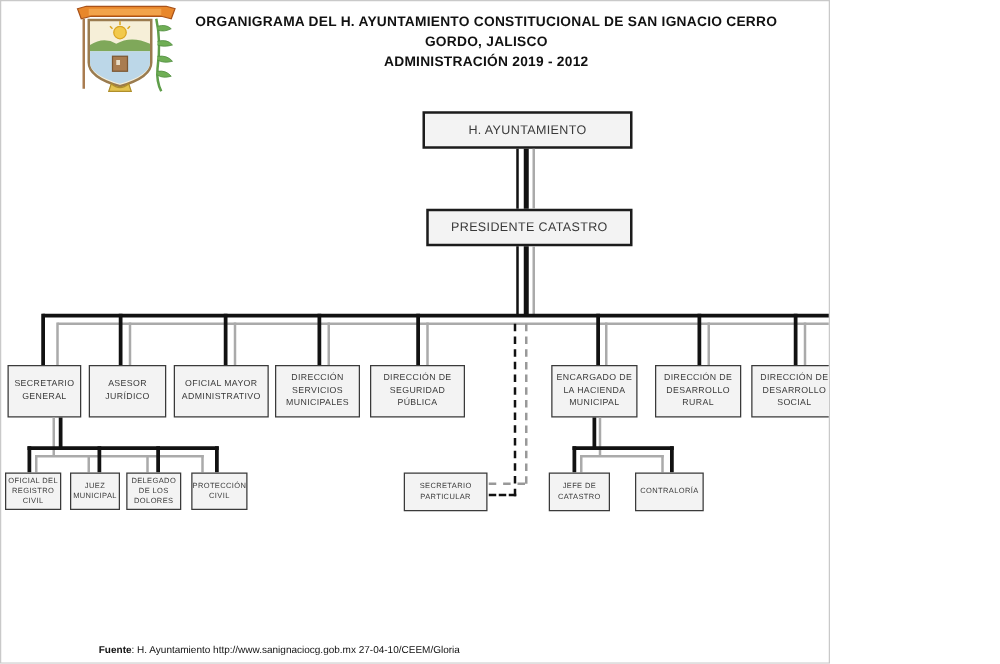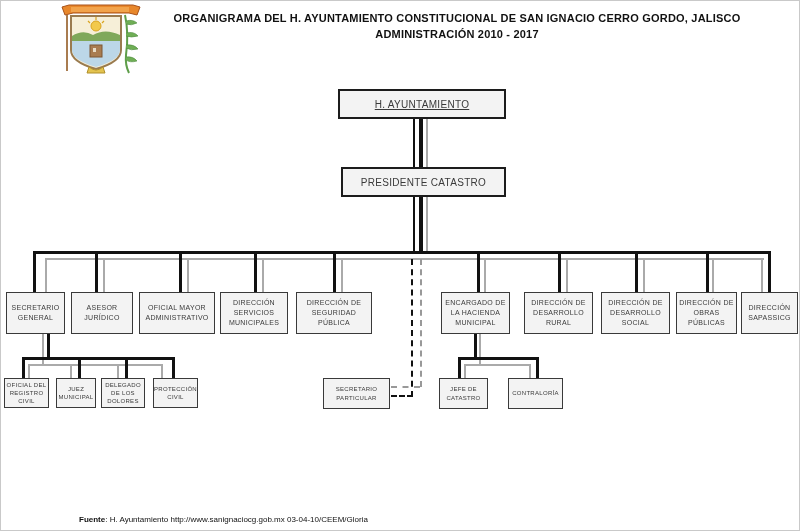--- a/index.html
+++ b/index.html
@@ -1,19 +1,19 @@
 <!DOCTYPE html>
 <html><head>
 <meta charset="utf-8">
 <style>
   * { margin:0; padding:0; box-sizing:border-box; }
   html,body { background:#ffffff; }
   body { font-family:"Liberation Sans", sans-serif; }
   #canvas {
-    position:relative; width:800px; height:531px; background:#ffffff;
+    position:relative; width:664px; height:531px; background:#ffffff;
     border:1px solid #c9c9c9; overflow:hidden;padding-left:26px;
   }
   
   .title {
     position:absolute; left:150px; right:36px; top:10px;
     text-align:center; font-weight:bold; color:#111;
     font-size:11px; line-height:1.45; letter-spacing:.2px;
   }
   .crest { position:absolute; left:58px; top:2px; width:84px; height:74px; }
   
@@ -62,24 +62,24 @@
     <rect x="34" y="45" width="3" height="4" fill="#e8dcc6"></rect>
 
     <path d="M66,12 Q70,30 67,52 Q66,62 70,70" fill="none" stroke="#5f9e4a" stroke-width="2"></path>
     <path d="M67,18 Q74,16 78,20 Q72,23 67,21 M67,30 Q75,28 79,33 Q72,35 67,33 M67,42 Q75,41 79,46 Q72,48 67,45 M67,54 Q74,53 78,58 Q71,60 67,57" fill="#6fae55" stroke="#4c8a3c" stroke-width=".6"></path>
 
     <path d="M30,64 Q37,70 44,64 L46,70 L28,70 Z" fill="#e3c34f" stroke="#b08f2a" stroke-width="1"></path>
   </svg>
 
   <div class="title">
     <div>ORGANIGRAMA DEL H. AYUNTAMIENTO CONSTITUCIONAL DE SAN IGNACIO CERRO GORDO, JALISCO</div>
-    <div>ADMINISTRACIÓN 2010 - 2017</div>
+    <div>ADMINISTRACIÓN 2019 - 2012</div>
   </div>
 
-  <div class="obox" style="left:337px; top:88px; width:168px; height:30px;text-decoration:underline;">H. AYUNTAMIENTO</div>
+  <div class="obox" style="left:337px; top:88px; width:168px; height:30px;">H. AYUNTAMIENTO</div>
   <div class="obox" style="left:340px; top:166px; width:165px; height:30px;">PRESIDENTE CATASTRO</div>
 
   <div class="ln" style="left:412px; top:118px; width:2px; height:48px;"></div>
   <div class="ln" style="left:418px; top:118px; width:4px; height:48px;"></div>
   <div class="ln gray" style="left:425px; top:118px; width:2px; height:48px;"></div>
 
   <div class="ln" style="left:412px; top:196px; width:2px; height:56px;"></div>
   <div class="ln" style="left:418px; top:196px; width:4px; height:56px;"></div>
   <div class="ln gray" style="left:425px; top:196px; width:2px; height:56px;"></div>
 
@@ -148,16 +148,16 @@
 
   <div class="obox l3" style="left:3px;   top:377px; width:45px; height:30px;">OFICIAL DEL REGISTRO CIVIL</div>
   <div class="obox l3" style="left:55px;  top:377px; width:40px; height:30px;">JUEZ MUNICIPAL</div>
   <div class="obox l3" style="left:100px; top:377px; width:44px; height:30px;">DELEGADO DE LOS DOLORES</div>
   <div class="obox l3" style="left:152px; top:377px; width:45px; height:30px;">PROTECCIÓN CIVIL</div>
   <div class="obox l3" style="left:322px; top:377px; width:67px; height:31px;">SECRETARIO PARTICULAR</div>
   <div class="obox l3" style="left:438px; top:377px; width:49px; height:31px;">JEFE DE CATASTRO</div>
   <div class="obox l3" style="left:507px; top:377px; width:55px; height:31px;">CONTRALORÍA</div>
 
   <div class="footer">
-    <b>Fuente</b><span>: H. Ayuntamiento  http://www.sanignaciocg.gob.mx 03-04-10/CEEM/Gloria</span>
+    <b>Fuente</b><span>: H. Ayuntamiento  http://www.sanignaciocg.gob.mx 27-04-10/CEEM/Gloria</span>
   </div>
 
 </div>
 
 </body></html>

